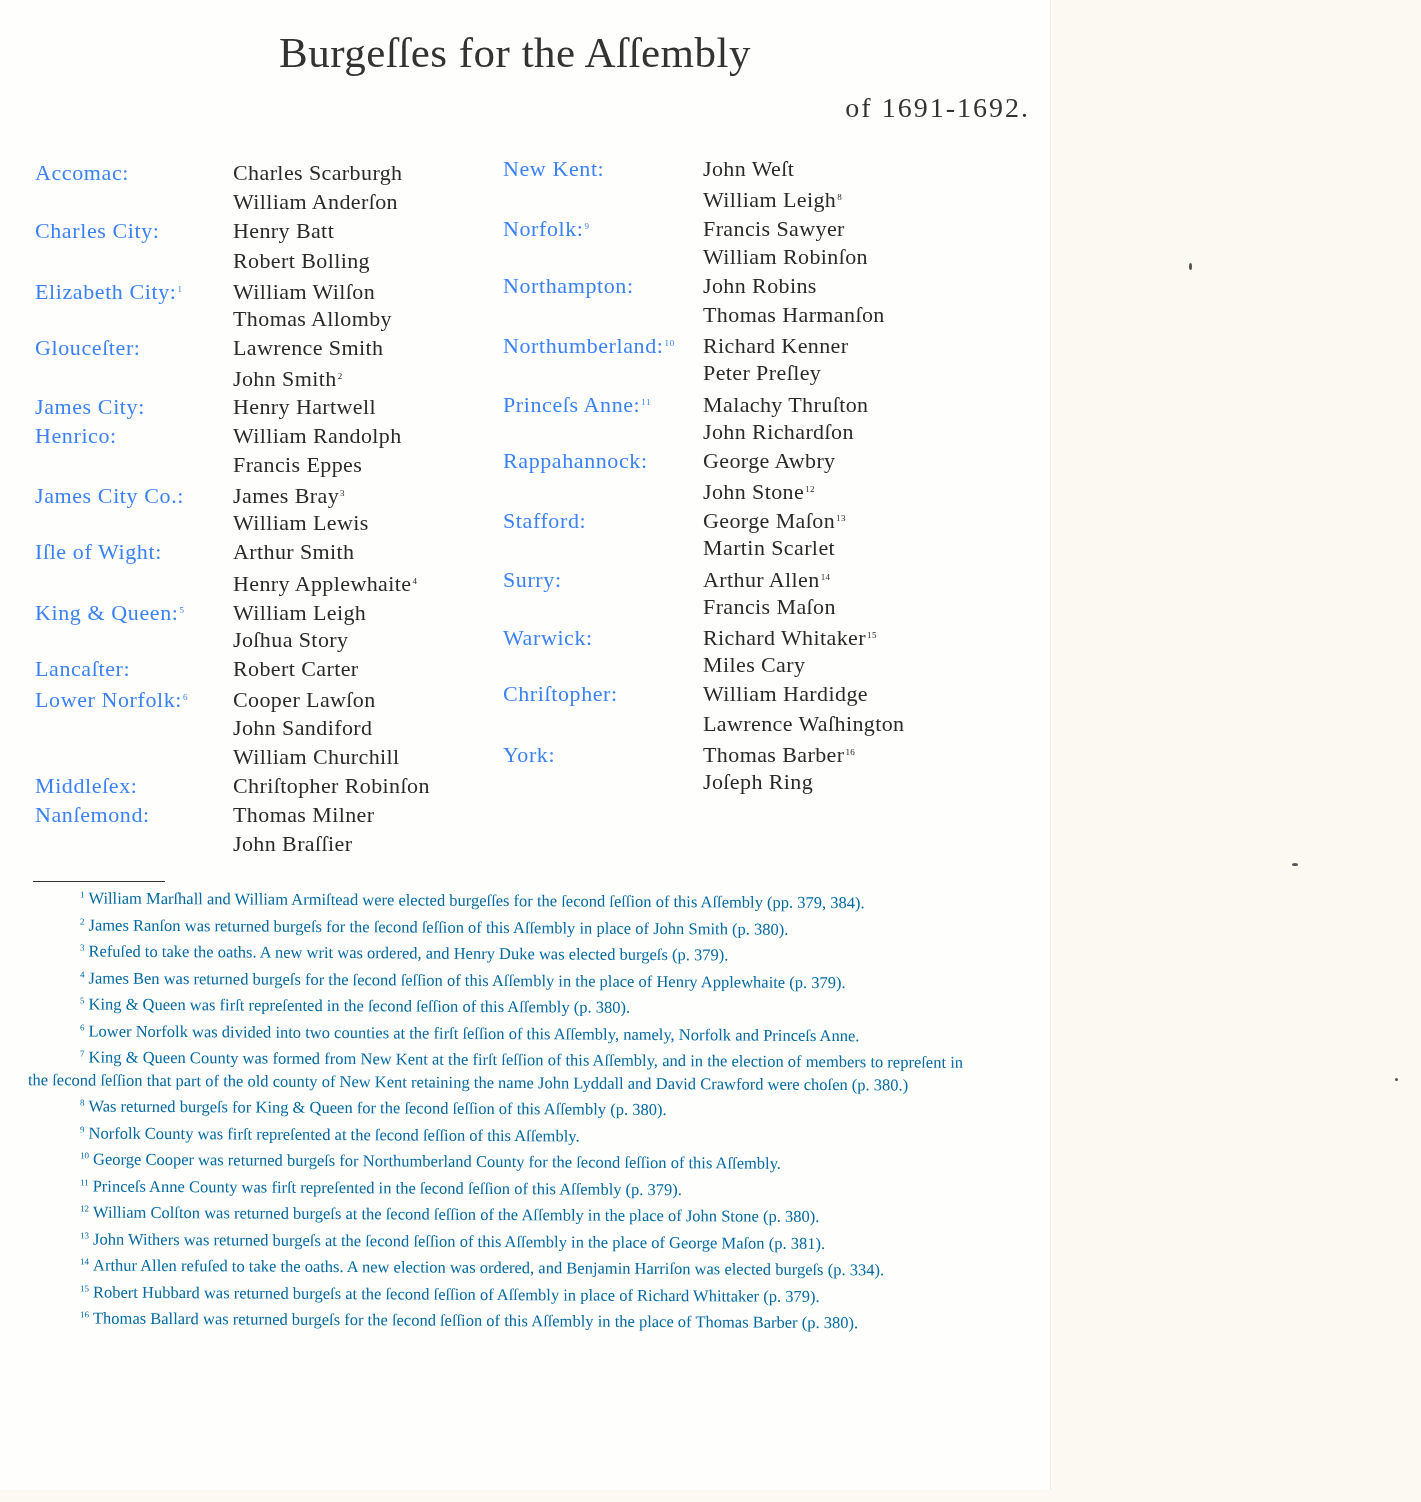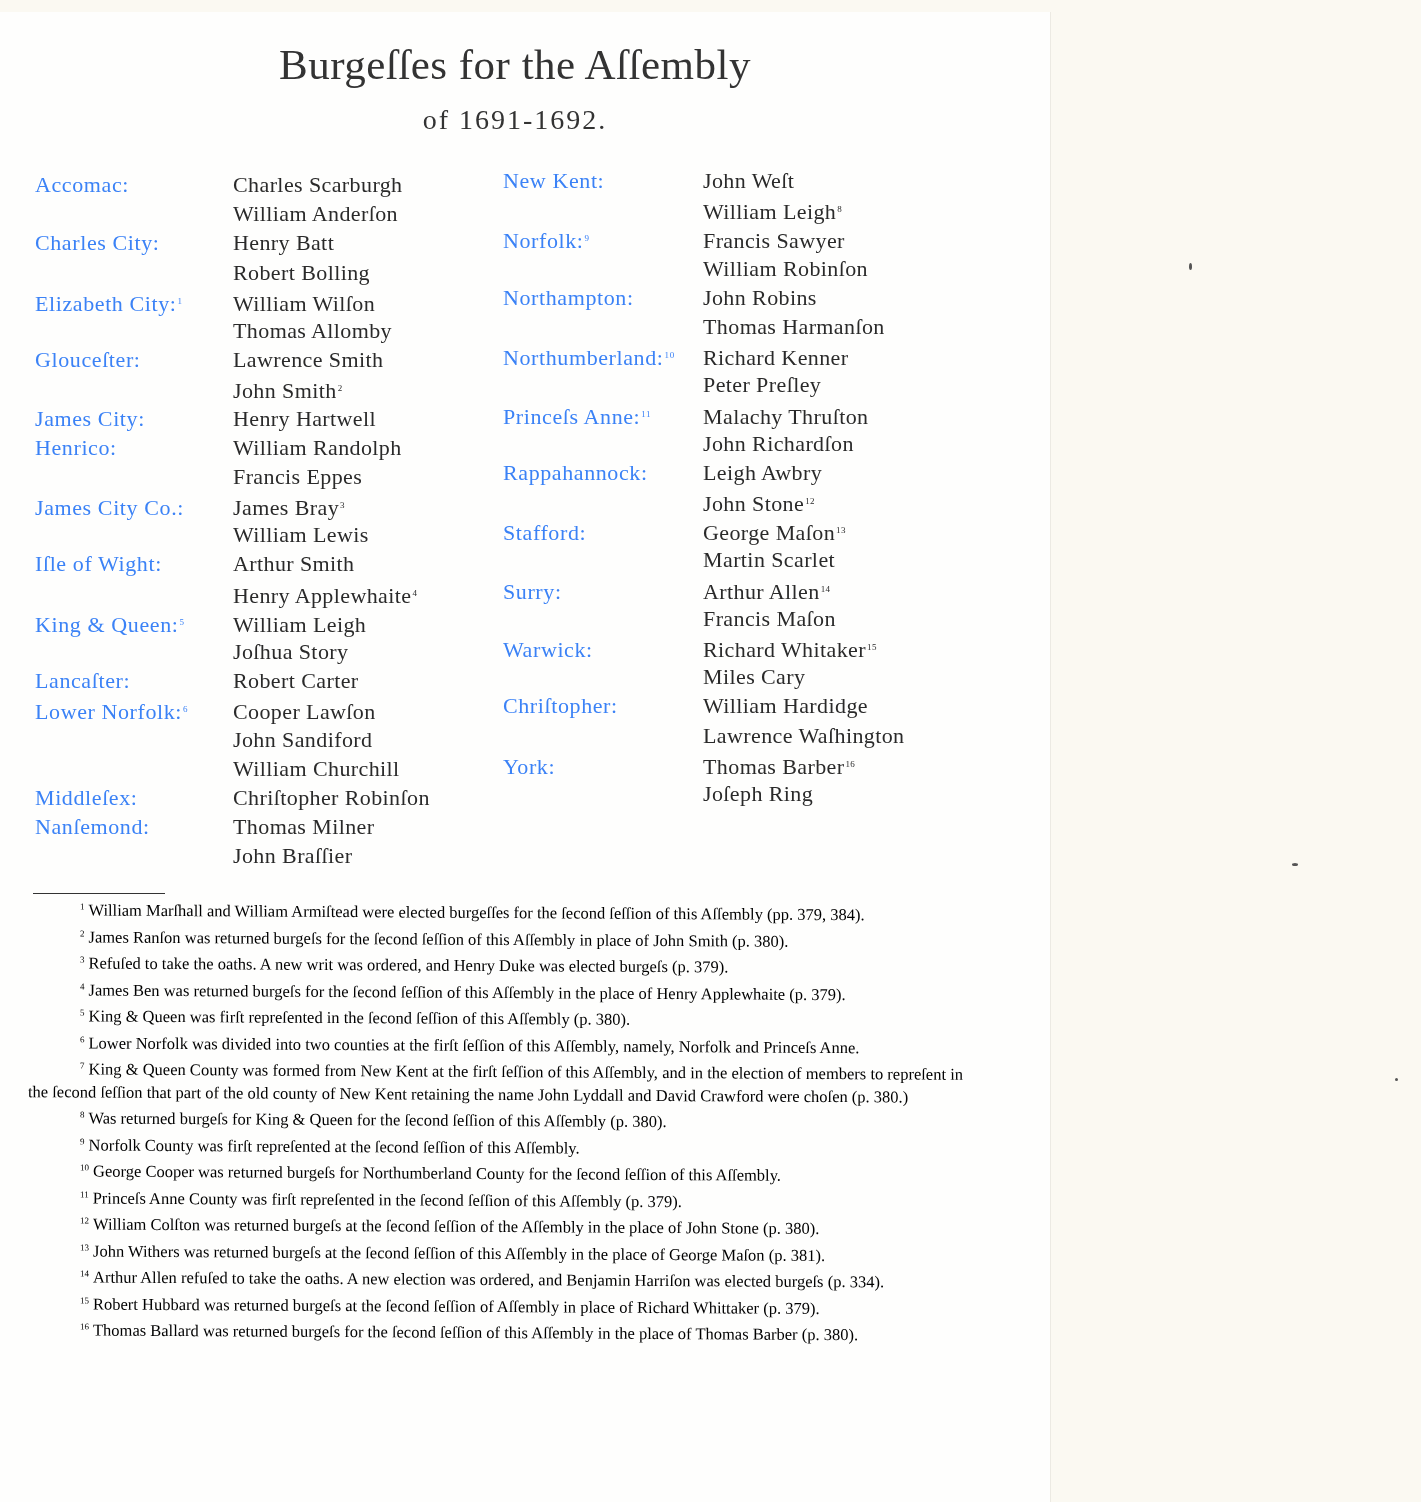--- a/index.html
+++ b/index.html
@@ -4,33 +4,33 @@
 <style>
   html, body { margin: 0; padding: 0; }
   body {
     width: 1421px; height: 1502px;
     background: #fbf9f2;
     position: relative; overflow: hidden;
     font-family: "Liberation Serif", "DejaVu Serif", serif;
     color: #2a2a2a;
   }
   .page {
-    position: absolute; left: 0; top: 12px;
+    position: absolute; left: 0; top: 0;
     width: 1050px; height: 1490px;
     background: #fefefd;
     border-right: 1px solid #eceae3;
   }
   .title {
     position: absolute; left: 0; width: 1030px; top: 28px;
     text-align: center;
     font-size: 43px; letter-spacing: 0.5px; color: #333;
   }
   .subtitle {
     position: absolute; left: 0; width: 1030px; top: 92px;
-    text-align: center;
+    text-align: right;
     font-size: 28px; letter-spacing: 2px; color: #333;
   }
   .col {
     position: absolute;
   }
   .col-left { left: 35px; top: 158px; }
   .col-right { left: 503px; top: 154px; }
   .entry { display: block; }
   .row {
     display: flex; height: 29.2px; align-items: baseline;
@@ -39,21 +39,21 @@
   .county { width: 198px; display: inline-block; letter-spacing: 0.6px; color: #3b82f6; }
   .col-right .county { width: 200px; }
   .name { display: inline-block; letter-spacing: 0.4px; color: #2a2a2a; }
   sup.fn { font-size: 9px; vertical-align: 7px; margin-left: 1px; }
   .rule {
     position: absolute; left: 33px; top: 881px;
     width: 132px; height: 0; border-top: 1.5px solid #333;
   }
   .footnotes {
     position: absolute; left: 28px; top: 886px; width: 935px;
-    font-size: 16.5px; line-height: 22.5px; color: #000000;
+    font-size: 16.5px; line-height: 22.5px; color: #0369a1;
     text-align: justify;
   }
   .footnote { text-indent: 52px; margin: 0; transform: skewY(0.35deg); }
   .footnote sup { font-size: 9px; vertical-align: 6px; margin-right: 4px; }
   .speck { position: absolute; background: #555; border-radius: 50%; }
 </style>
 </head>
 <body>
 
 <div class="page">
@@ -231,21 +231,21 @@
           <span class="name"><span>Malachy Thruſton</span></span>
         </div>
         <div class="row">
           <span class="county"></span>
           <span class="name"><span>John Richardſon</span></span>
         </div>
       </div>
       <div class="entry">
         <div class="row">
           <span class="county"><span>Rappahannock:</span></span>
-          <span class="name"><span>Leigh Awbry</span></span>
+          <span class="name"><span>George Awbry</span></span>
         </div>
         <div class="row">
           <span class="county"></span>
           <span class="name"><span>John Stone</span><sup class="fn">12</sup></span>
         </div>
       </div>
       <div class="entry">
         <div class="row">
           <span class="county"><span>Stafford:</span></span>
           <span class="name"><span>George Maſon</span><sup class="fn">13</sup></span>

